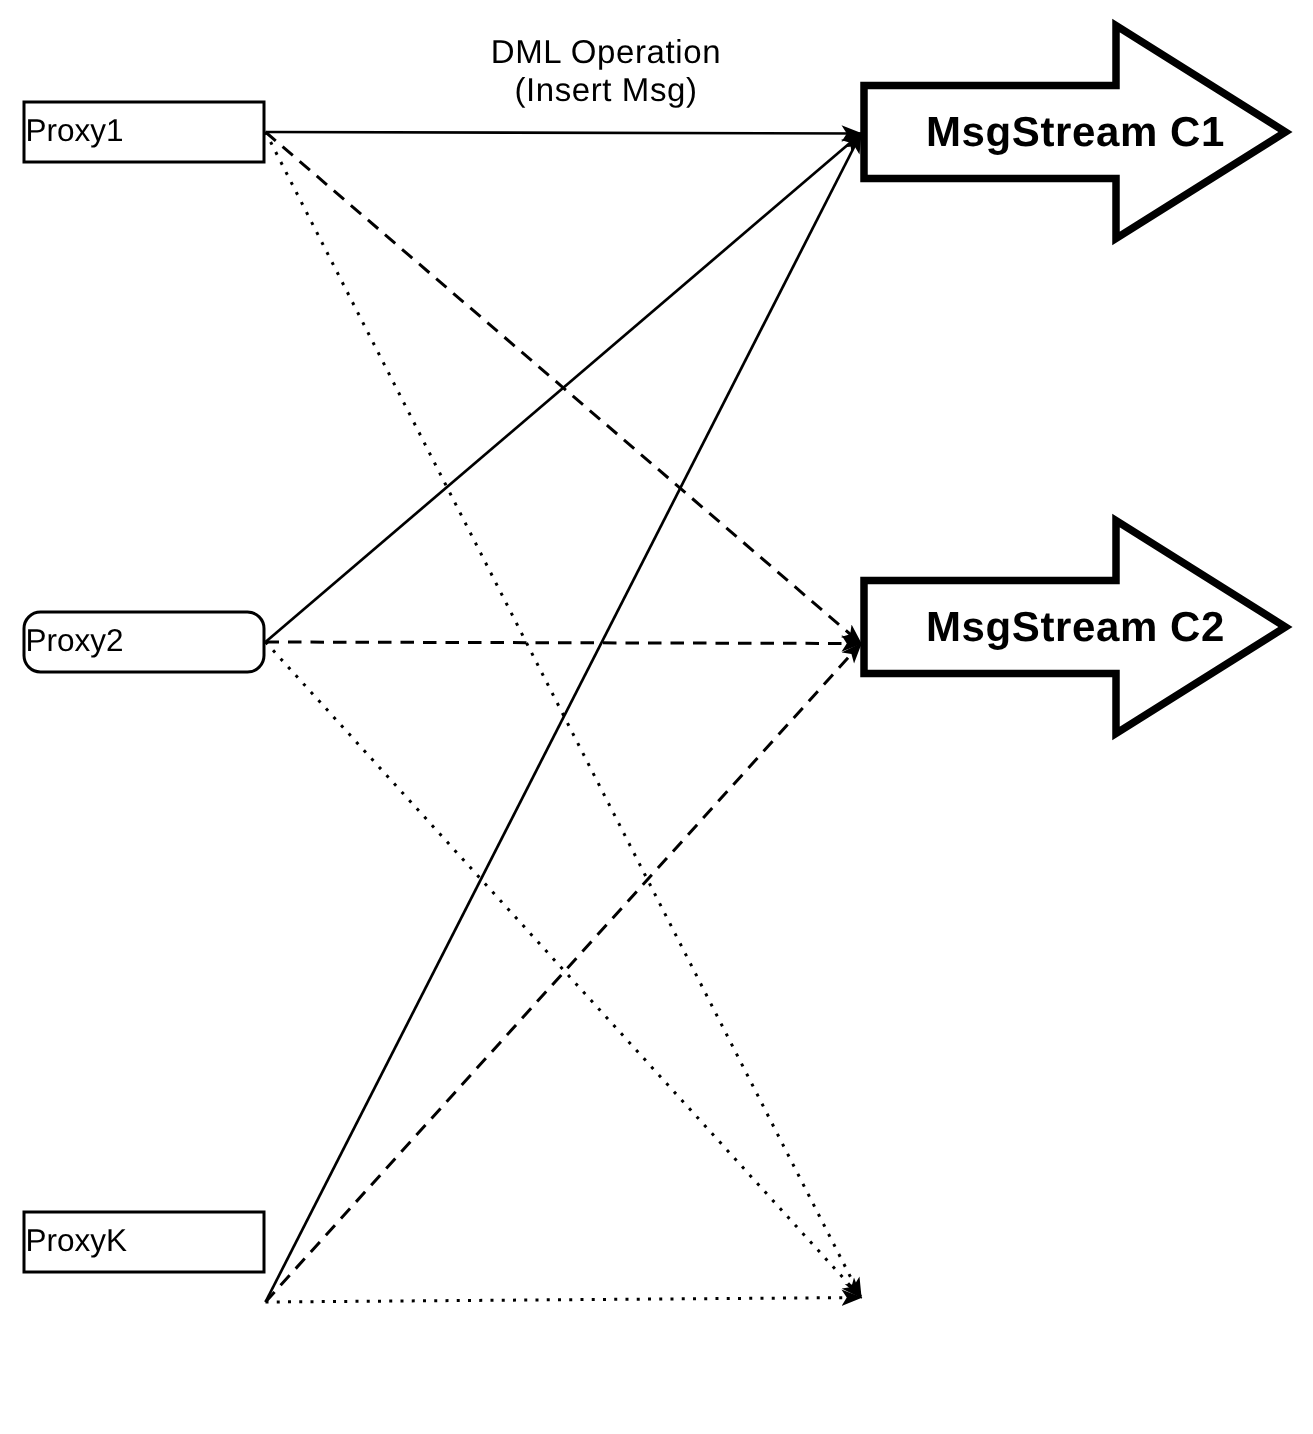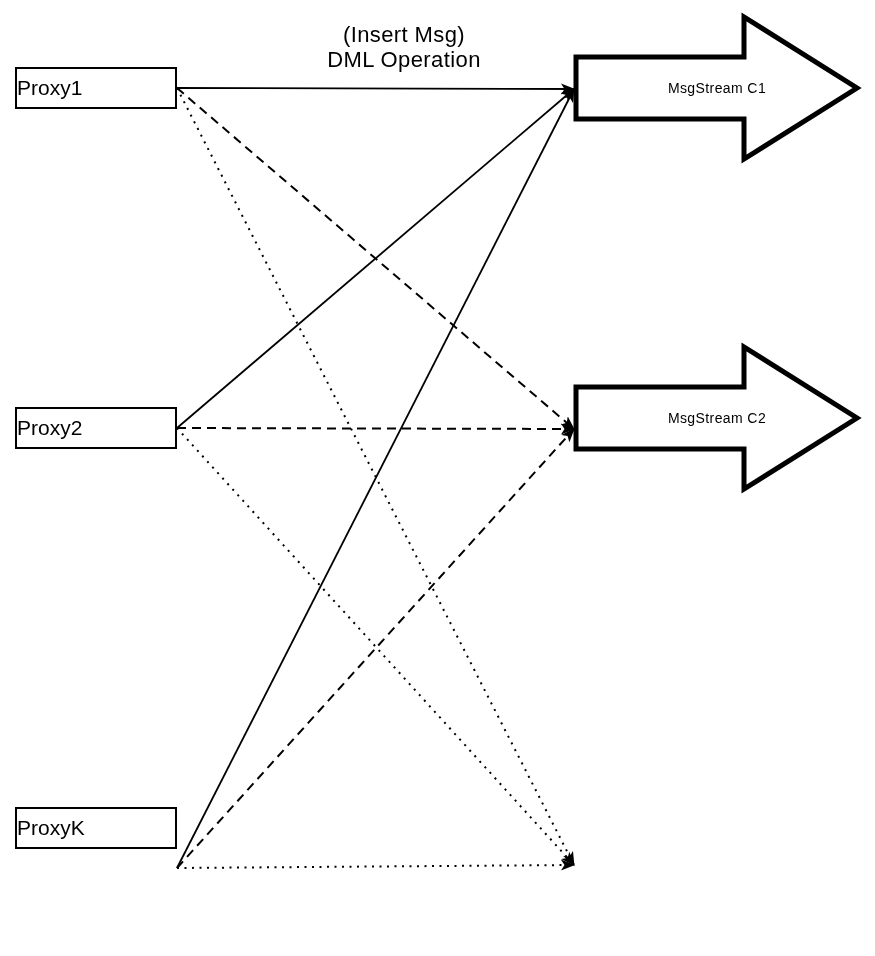--- a/index.html
+++ b/index.html
@@ -30,53 +30,54 @@
     position:absolute;
     left:15px;width:162px;height:42px;
     box-sizing:border-box;
     border:2px solid var(--stroke);
     background:var(--fill);
     display:flex;align-items:center;justify-content:flex-start;
     font-size:21px;
     z-index:2;
   }
   .proxy-1{top:67px;}
-  .proxy-2{top:407px;}
+  .proxy-2{top:407px;border-radius:12px;}
   .proxy-k{top:807px;}
   
   .stream{position:absolute;left:571px;width:292px;height:152px;z-index:1;}
   .stream-c1{top:12px;}
   .stream-c2{top:342px;}
   .stream-cn{top:792px;}
   .stream svg{display:block;width:292px;height:152px;}
   .stream .stream-label{
     position:absolute;left:0;top:45px;width:292px;height:62px;
     display:flex;align-items:center;justify-content:center;
-    font-size:14px;letter-spacing:0.4px;
+    font-size:28px;letter-spacing:0.4px;
     pointer-events:none;
+    font-weight:bold;
   }
   .block-arrow{fill:var(--fill);stroke:var(--stroke);stroke-width:5;stroke-linejoin:miter;}
   
   #edges{
     position:absolute;left:0;top:0;width:875px;height:956px;
     z-index:3;pointer-events:none;
   }
   #edges line{stroke:var(--stroke);fill:none;}
   #edges line.solid{stroke-width:1.8;}
   #edges line.dashed{stroke-width:2;stroke-dasharray:9 6;}
   #edges line.dotted{stroke-width:2;stroke-dasharray:2 5.5;}
 </style>
 </head>
 <body>
 
 <div class="canvas">
 
   <div class="edge-label">
+    <div>DML Operation</div>
     <div>(Insert Msg)</div>
-    <div>DML Operation</div>
   </div>
 
   <div class="proxy-box proxy-1">
     <span>Proxy1</span>
   </div>
   <div class="proxy-box proxy-2">
     <span>Proxy2</span>
   </div>
   <div class="proxy-box proxy-k">
     <span>ProxyK</span>

